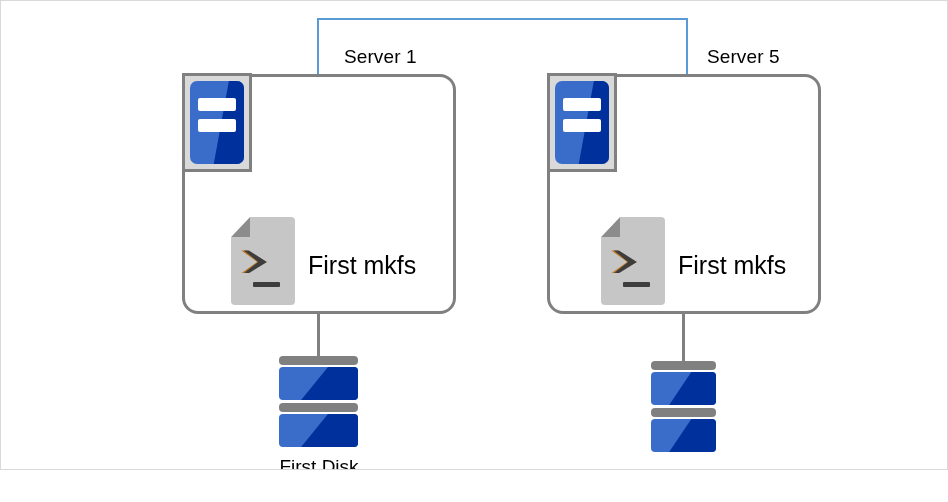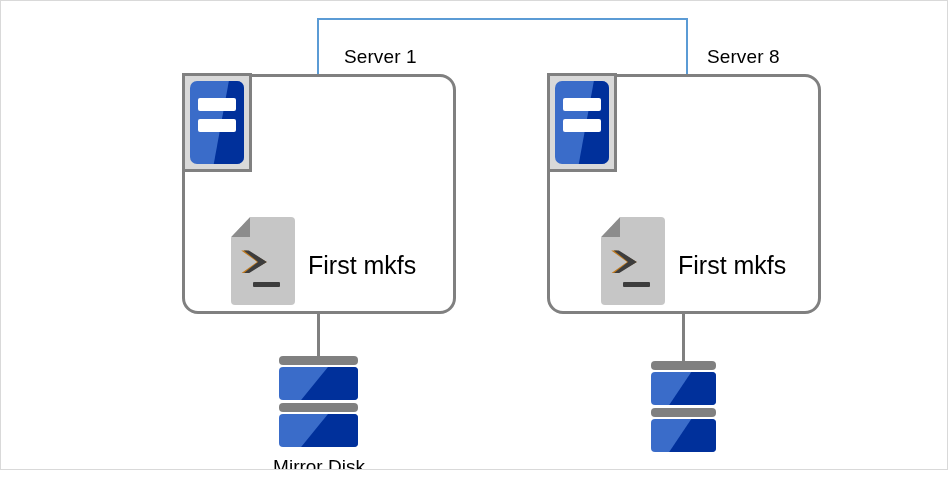--- a/index.html
+++ b/index.html
@@ -202,23 +202,23 @@
     <div class="disk-cap" style="top:0px; height:9px;"></div>
     <div class="disk-block" style="top:11px; height:33px;">
       <div class="disk-block-dark"></div>
     </div>
     <div class="disk-cap" style="top:47px; height:9px;"></div>
     <div class="disk-block" style="top:58px; height:33px;">
       <div class="disk-block-dark"></div>
     </div>
   </div>
 
-  <div class="disk-label" style="left:265px; top:455px; width:106px;">Mirror Disk</div>
-
-  <div class="server-label" style="left:706px; top:45px;">Server 8</div>
+  <div class="disk-label" style="left:265px; top:455px; width:106px;">First Disk</div>
+
+  <div class="server-label" style="left:706px; top:45px;">Server 5</div>
 
   <div class="server-box" style="left:546px; top:73px; width:274px; height:240px;"></div>
 
   <div class="server-icon" style="left:546px; top:72px; width:70px; height:99px;">
     <div class="server-icon-inner">
       <div class="server-icon-dark"></div>
       <div class="server-bar b1"></div>
       <div class="server-bar b2"></div>
     </div>
   </div>

